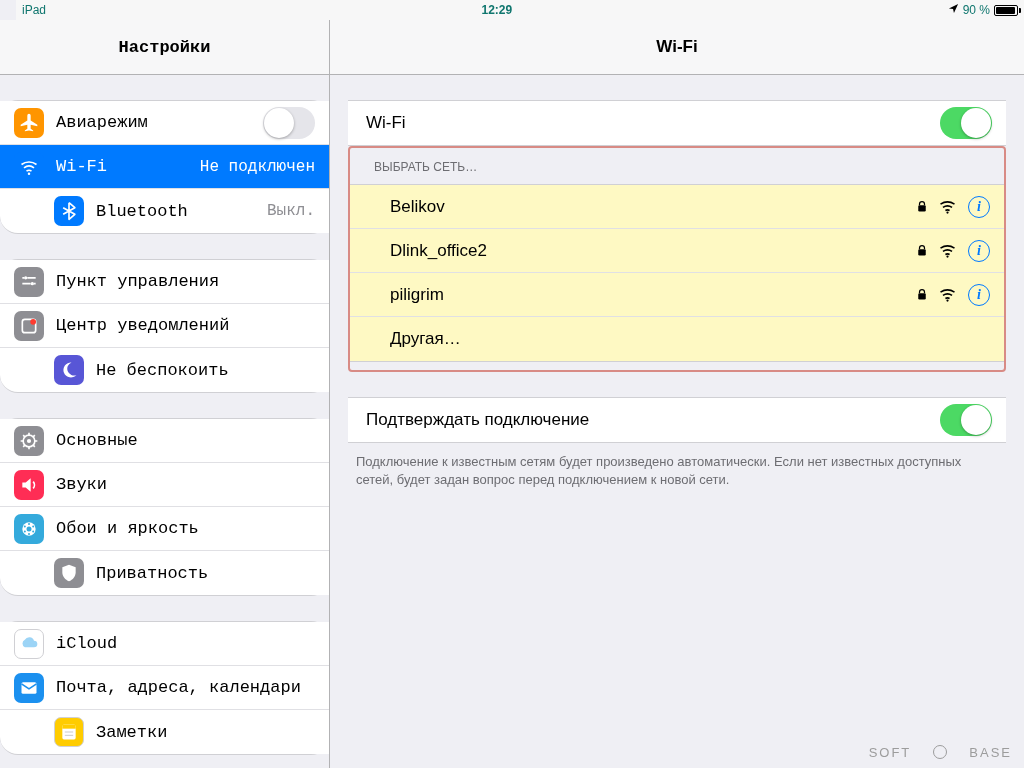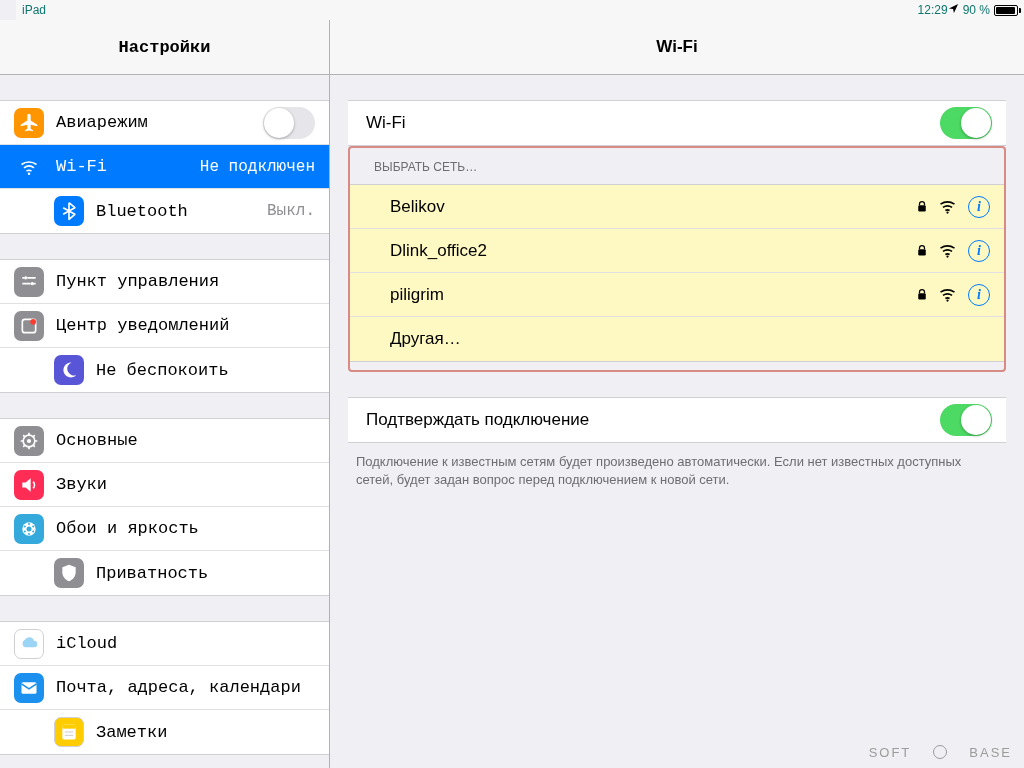--- a/index.html
+++ b/index.html
@@ -1,20 +1,20 @@
 <!DOCTYPE html>
 <html><head>
 <meta charset="utf-8">
 <style>
   * { box-sizing: border-box; margin: 0; padding: 0; }
   html, body { width: 1024px; height: 768px; font-family: "Helvetica Neue", Helvetica, Arial, sans-serif; overflow: hidden; background:#efeff4; }
   
   .status-bar { position: absolute; top:0; left:16px; right:0; height:20px; background:#f7f7f7; font-size:12px; display:flex; align-items:center; padding:0 6px; color:#0f766e; }
   .status-bar .sb-left { flex:0 0 auto; }
-  .status-bar .sb-center { flex:1; text-align:right; font-weight:400; }
+  .status-bar .sb-center { flex:1; text-align:center; font-weight:700; }
   .status-bar .sb-right { flex:0 0 auto; display:flex; align-items:center; gap:4px; }
   .battery { display:inline-block; width:24px; height:11px; border:1px solid #000; border-radius:2px; position:relative; }
   .battery::after { content:""; position:absolute; right:-4px; top:2px; width:2px; height:5px; background:#000; border-radius:0 1px 1px 0;}
   .battery .fill { position:absolute; left:1px; top:1px; bottom:1px; width:85%; background:#000; border-radius:1px;}
   
   .pane { position:absolute; top:20px; bottom:0; background:#efeff4; }
   .left { left:0; width:330px; border-right:1px solid #b2b2b4; background:#f8f8f8;font-family:Liberation Mono, monospace;}
   .right { left:330px; right:0; }
   .pane-header { height:55px; display:flex; align-items:center; justify-content:center; font-size:17px; font-weight:600; border-bottom:1px solid #b2b2b4; background:#f7f7f8;}
   .right .pane-header { background:#f7f7f8;}
@@ -33,21 +33,21 @@
   .card .row { padding-left:18px; }
   
   .toggle { position:relative; width:52px; height:32px; border-radius:16px; background:#e5e5ea; display:inline-block; }
   .toggle.on { background:#4cd964; }
   .toggle .knob { position:absolute; top:1px; width:30px; height:30px; border-radius:50%; background:#fff; box-shadow:0 1px 3px rgba(0,0,0,0.3); }
   .toggle .knob { left:1px; }
   .toggle.on .knob { left:21px; }
   .toggle.off .knob { left:1px; }
   
   .side-scroll { position:absolute; top:55px; left:0; right:0; bottom:0; overflow-y:auto; background:#efeff4;}
-  .side-group { margin-top:25px; background:#fff; border-top:1px solid #d0d0d4; border-bottom:1px solid #d0d0d4; }
+  .side-group { margin-top:25px; background:#fff; border-top:1px solid #d0d0d4; border-bottom:1px solid #d0d0d4;border-radius:18px; }
   .side-group:first-child { margin-top:25px; }
   .side-row { display:flex; align-items:center; height:44px; padding:0 14px 0 14px; border-bottom:1px solid #e0e0e4; font-size:17px; background:#fff; }
   .side-row:last-child { border-bottom:none;margin-left:40px; }
   .side-row.selected { background:#007aff; color:#fff; }
   .side-row .icon-slot { width:30px; height:30px; margin-right:12px; border-radius:7px; display:flex; align-items:center; justify-content:center; flex:0 0 auto; }
   .side-row .label { flex:1; white-space:nowrap; overflow:hidden; text-overflow:ellipsis;}
   .side-row .detail { color:#8e8e93; font-size:16px; margin-left:8px;}
   .side-row.selected .detail { color:#fff; }
   
   .info-btn { width:22px; height:22px; border:1.5px solid #007aff; border-radius:50%; display:flex; align-items:center; justify-content:center; color:#007aff; font-family:Georgia, serif; font-style:italic; font-size:14px; font-weight:600; }

